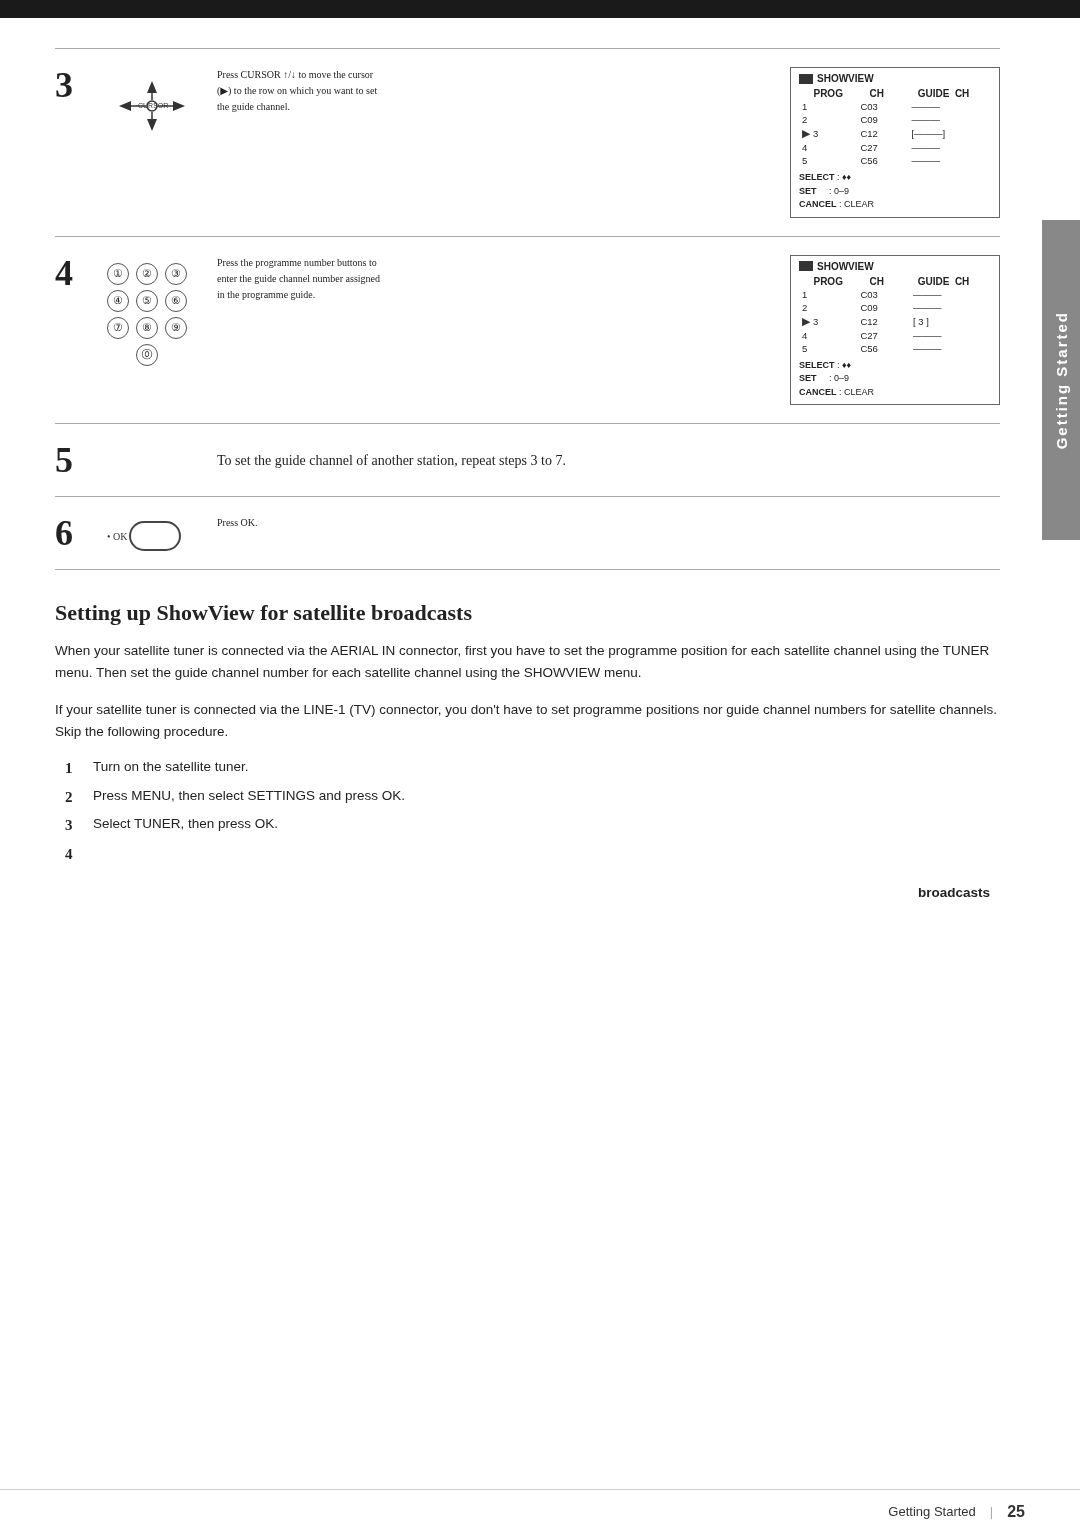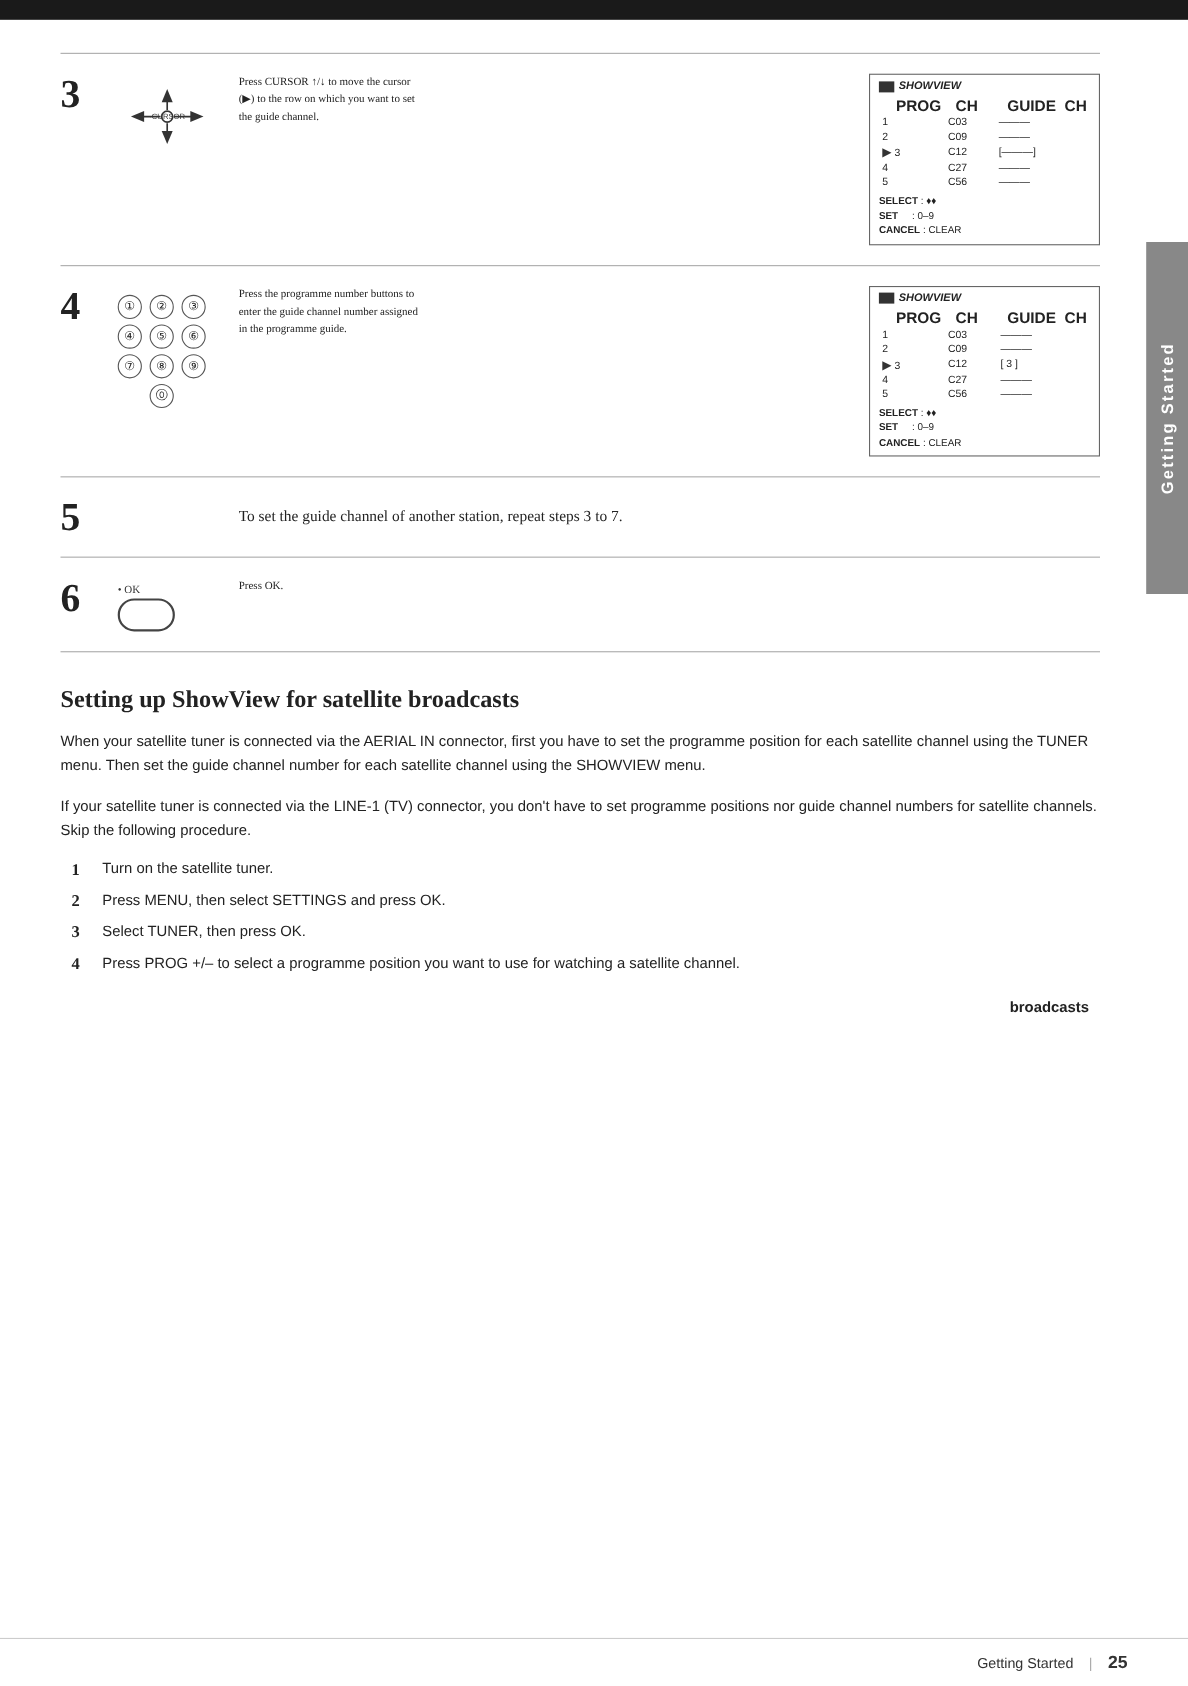--- a/index.html
+++ b/index.html
@@ -108,21 +108,22 @@
       display: flex;
       align-items: center;
       justify-content: center;
       font-size: 11px;
       font-family: Arial, sans-serif;
     }
 
     
     .ok-button-icon {
       display: flex;
-      flex-direction: column;
+      flex-direction: row;
+      align-items: center;
       gap: 2px;
       padding-top: 2px;
     }
     .ok-dot {
       font-size: 10px;
       color: #333;
     }
     .ok-oval {
       width: 52px;
       height: 30px;
@@ -145,39 +146,38 @@
       font-family: Arial, sans-serif;
       min-width: 185px;
     }
     .showview-title-row {
       display: flex;
       align-items: center;
       gap: 4px;
       margin-bottom: 3px;
       font-size: 10px;
       font-weight: bold;
-      font-style: italic;
     }
     .showview-icon {
       width: 14px;
       height: 10px;
       background: #333;
       display: inline-block;
     }
     .showview-table {
       width: 100%;
       border-collapse: collapse;
       font-size: 10px;
       font-family: Arial, sans-serif;
     }
     .showview-table th {
       font-weight: bold;
-      text-align: right;
+      text-align: center;
       padding: 1px 3px;
-      font-size: 14px;
+      font-size: 10px;
     }
     .showview-table td {
       padding: 1px 3px;
       font-size: 9.5px;
     }
     .showview-footer {
       margin-top: 4px;
       font-size: 9px;
       font-family: Arial, sans-serif;
       line-height: 1.5;
@@ -491,21 +491,20 @@
         <li>
           <span class="num">2</span>
           <span>Press MENU, then select SETTINGS and press OK.</span>
         </li>
         <li>
           <span class="num">3</span>
           <span>Select TUNER, then press OK.</span>
         </li>
         <li>
           <span class="num">4</span>
-          <span>Press PROG +/– to select a programme position you want to use for watching a satellite channel.</span>
         </li>
       </ul>
 
       <div class="continued-row">
         <strong>broadcasts</strong>
       </div>
     </div>
 
   </div>
 

